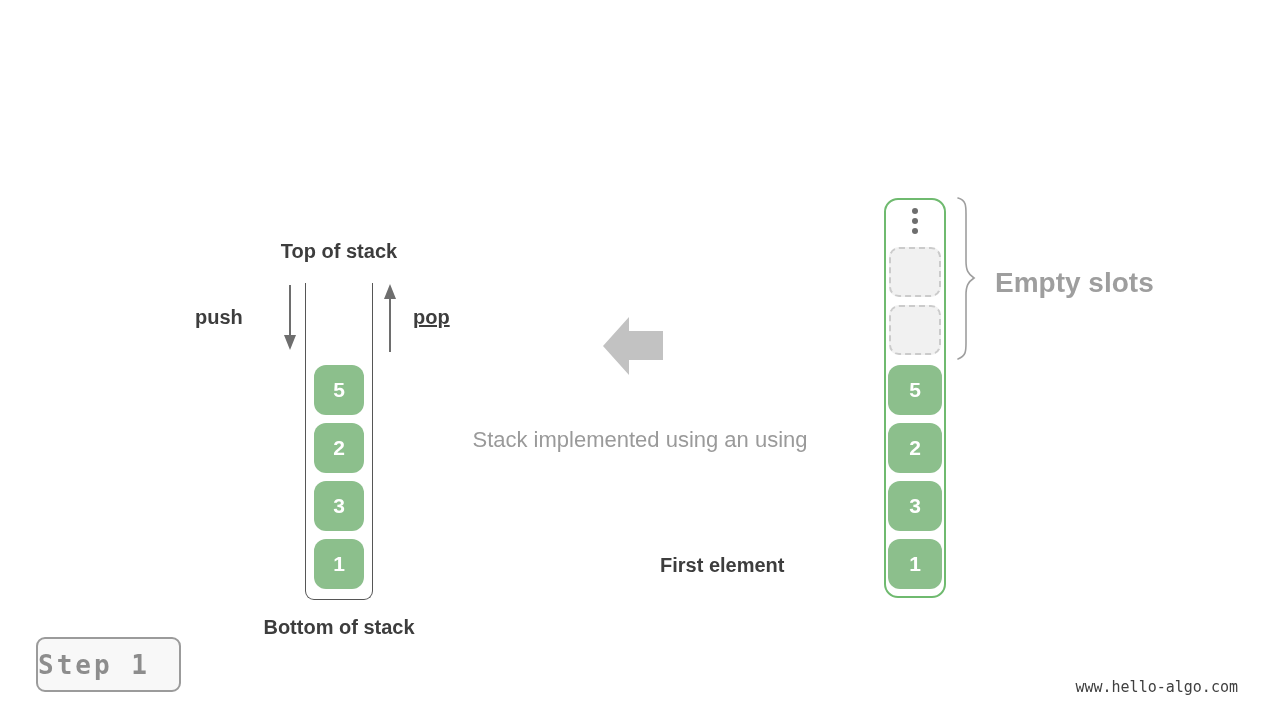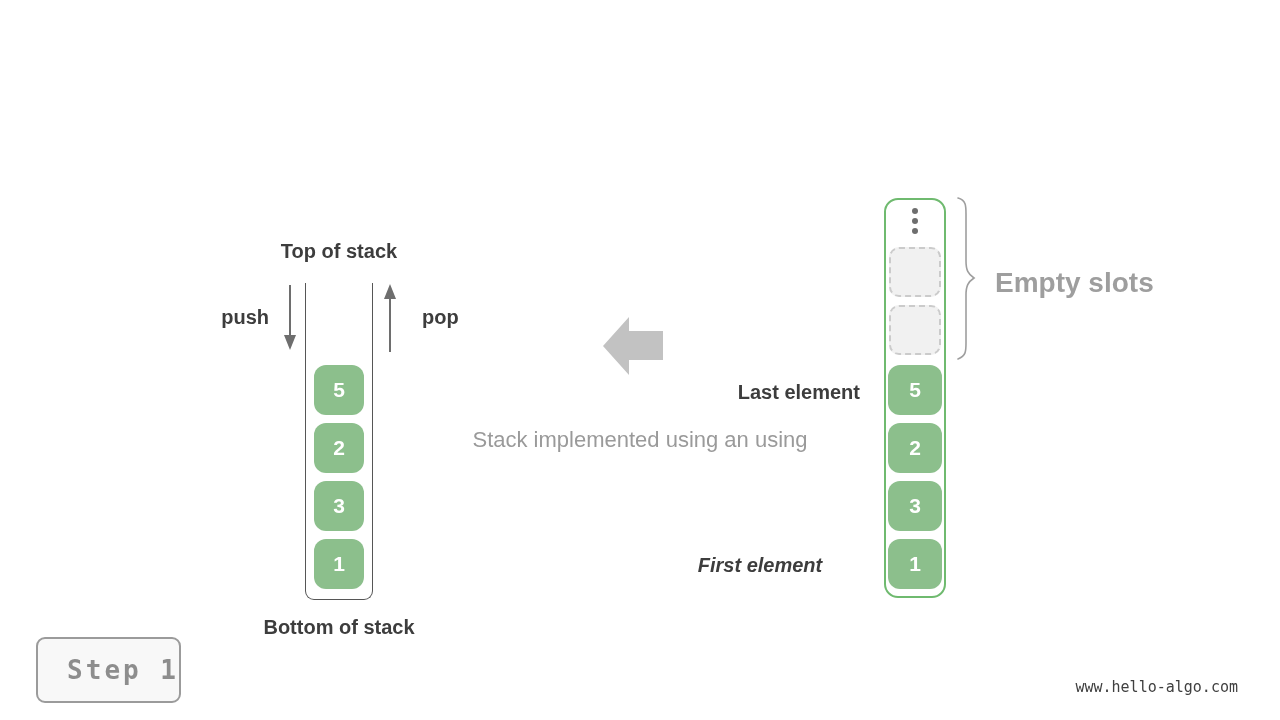--- a/index.html
+++ b/index.html
@@ -22,24 +22,24 @@
     white-space: nowrap;
   }
   .lbl-gray {
     color: #9e9e9e;
     font-weight: bold;
     font-size: 28px;
     white-space: nowrap;
   }
   .top-label    { left: 239px; top: 240px; width: 200px; text-align: center; }
   .bottom-label { left: 239px; top: 616px; width: 200px; text-align: center; }
-  .push-label   { left: 195px; top: 306px; width: 74px;  text-align: right; }
-  .pop-label    { left: 422px; top: 306px; width: 70px;  text-align: left; }
+  .push-label   { left: 195px; top: 306px; width: 74px;  text-align: left; }
+  .pop-label    { left: 413px; top: 306px; width: 70px;  text-align: left; text-decoration: underline; }
   .last-label   { left: 660px; top: 381px; width: 200px; text-align: right; }
-  .first-label  { left: 660px; top: 554px; width: 200px; text-align: center; font-style: italic; }
+  .first-label  { left: 660px; top: 554px; width: 200px; text-align: left; }
   .empty-label  { left: 995px; top: 267px; }
 
   .caption {
     left: 420px; top: 427px; width: 440px;
     text-align: center;
     color: #9a9a9a;
     font-size: 22px;
     white-space: nowrap;
   }
 
@@ -95,25 +95,25 @@
 
   
   .push-arrow { left: 283px; top: 285px; }
   .pop-arrow  { left: 383px; top: 283px; }
   .big-arrow  { left: 603px; top: 317px; }
   .brace      { left: 956px; top: 197px; }
 
   
   .step-badge {
     left: 36px; top: 637px;
-    width: 145px; height: 66px;
+    width: 145px; height: 55px;
     background: #f8f8f8;
     border: 2px solid #9b9b9b;
     border-radius: 9px;
-    display: flex; align-items: center; justify-content: flex-end;
+    display: flex; align-items: center; justify-content: flex-start;
     font-family: "DejaVu Sans Mono", "Liberation Mono", monospace;
     font-weight: bold;
     font-size: 26px;
     letter-spacing: 3px;
     color: #8d8d8d;
   }
   .watermark {
     right: 42px; top: 678px;
     font-family: "DejaVu Sans Mono", "Liberation Mono", monospace;
     font-size: 15px;
@@ -152,21 +152,20 @@
 
   <div class="abs lbl-dark bottom-label">Bottom of stack</div>
 
   <span class="abs big-arrow">
     <svg width="60" height="58" viewBox="0 0 60 58">
       <polygon points="0,29 26,0 26,14 60,14 60,43 26,43 26,58" fill="#c2c2c2"></polygon>
     </svg>
   </span>
   <div class="abs caption">Stack implemented using an using</div>
 
-  <div class="abs lbl-dark last-label">Last element</div>
   <div class="abs lbl-dark first-label">First element</div>
 
   <div class="abs array-container"></div>
   <div class="abs dots">
     <span class="dot"></span>
       <span class="dot"></span>
       <span class="dot"></span>
   </div>
   <div class="empty-slot es0"></div>
   <div class="empty-slot es1"></div>

